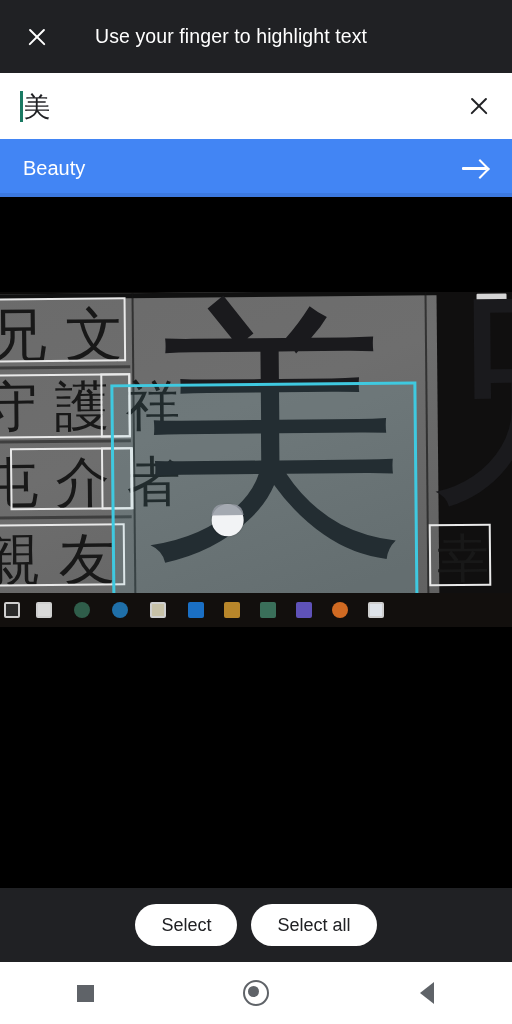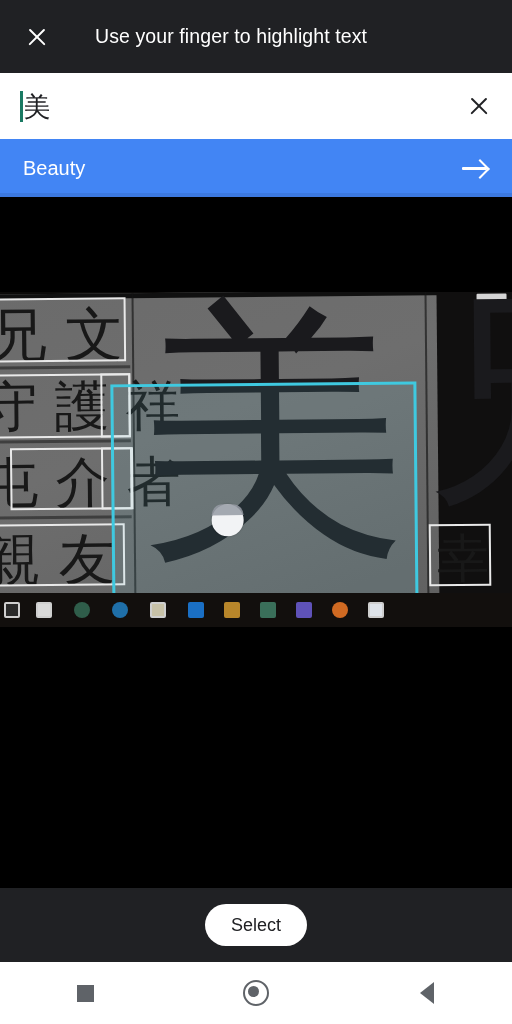--- a/index.html
+++ b/index.html
@@ -445,20 +445,21 @@
         <span class="tb-icon" style="background:#3a6f5a; margin-left:14px;"></span>
         <span class="tb-icon" style="background:#5f52b8; margin-left:14px;"></span>
         <span class="tb-icon" style="background:#d06a22; margin-left:14px; border-radius:50%;"></span>
         <span class="tb-icon framed" style="background:#dfe4ea; margin-left:14px;"></span>
       </div>
     </div>
   </div>
 
   <div class="actionbar">
     <button class="pill">Select</button>
+    <button class="pill">Select all</button>
   </div>
 
   <div class="navbar">
     <div class="nav-btn">
       <span class="nav-square"></span>
     </div>
     <div class="nav-btn">
       <span class="nav-circle"></span>
     </div>
     <div class="nav-btn">

